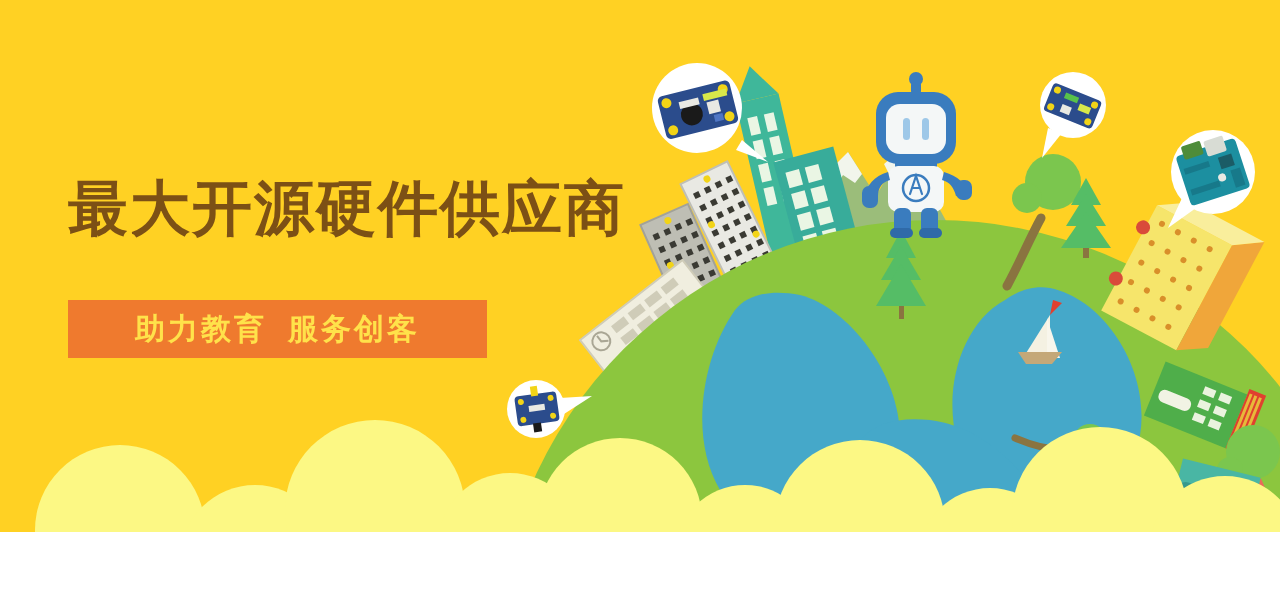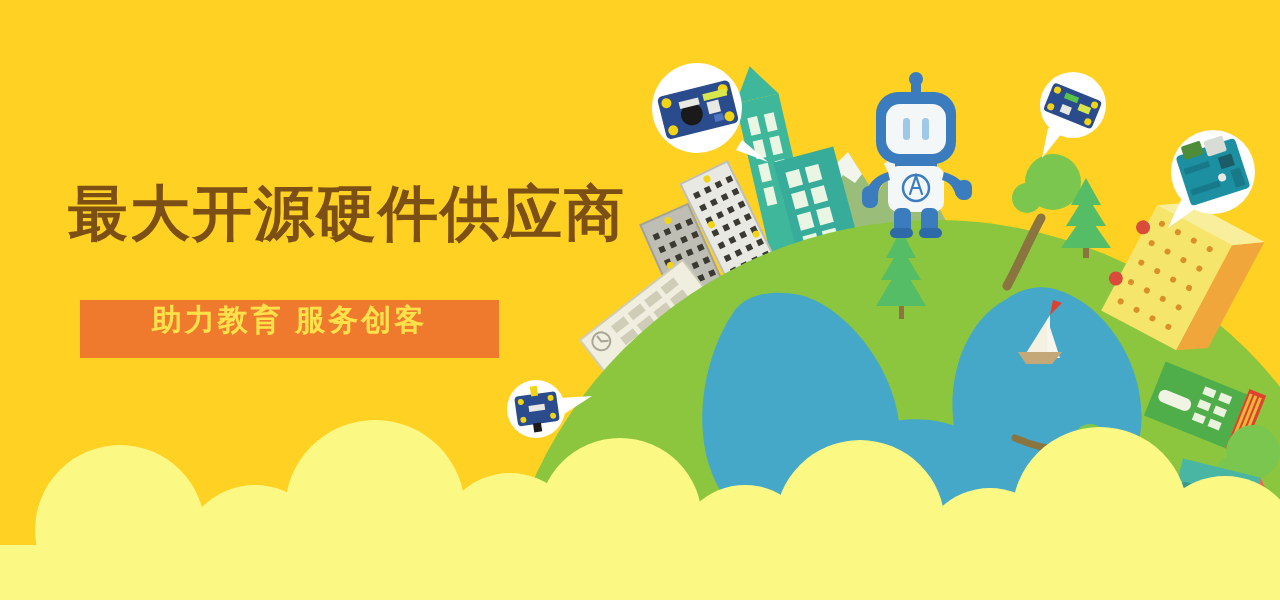--- a/index.html
+++ b/index.html
@@ -3,23 +3,23 @@
 <meta charset="utf-8">
 <style>
   html, body {
     margin: 0;
     padding: 0;
     background: #ffffff;
   }
   #banner {
     position: relative;
     width: 1280px;
-    height: 600px;
+    height: 532px;
     overflow: hidden;
-    font-family: Liberation Sans, sans-serif;
+    font-family: Liberation Mono, monospace;
     background: #fdba74;
   }
   #scene {
     position: absolute;
     left: 0; top: 0;
     width: 1280px;
     height: 600px;
   }
   .text-block {
     position: absolute;
@@ -31,27 +31,27 @@
     font-size: 60px;
     font-weight: bold;
     color: #7C5015;
     letter-spacing: 2px;
     line-height: 1.05;
     margin: 0;
     white-space: nowrap;
   }
   .ribbon {
     position: absolute;
-    left: 12px;
+    left: 0px;
     top: 118px;
     width: 419px;
     height: 58px;
     background: #EF7A2E;
     display: flex;
-    align-items: flex-start;
+    align-items: center;
     justify-content: center;
   }
   .ribbon-text {
     font-size: 30px;
     font-weight: bold;
     color: #FFE24A;
     letter-spacing: 3px;
     white-space: nowrap;
   }
 </style>

